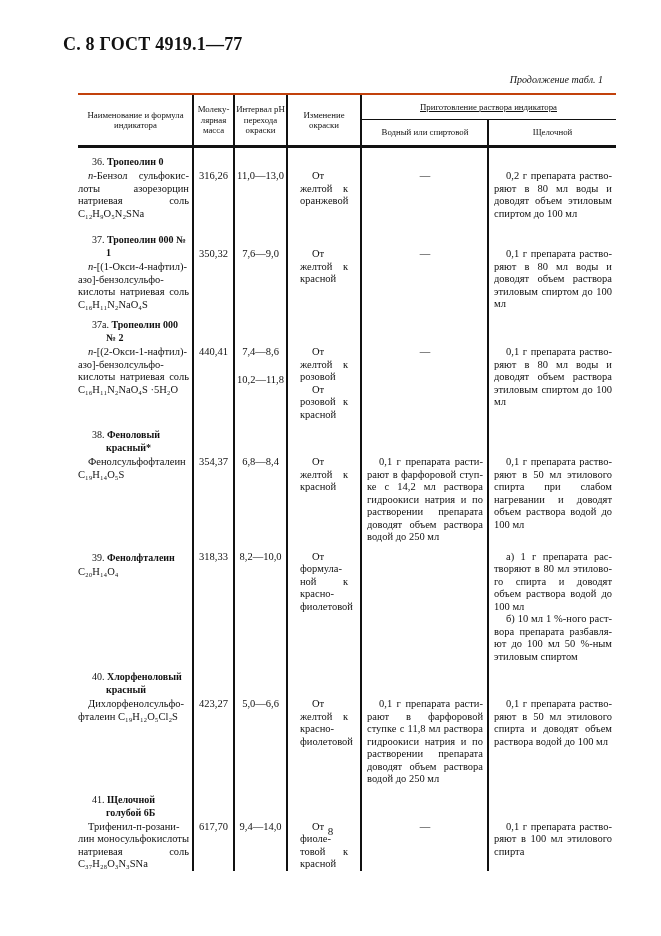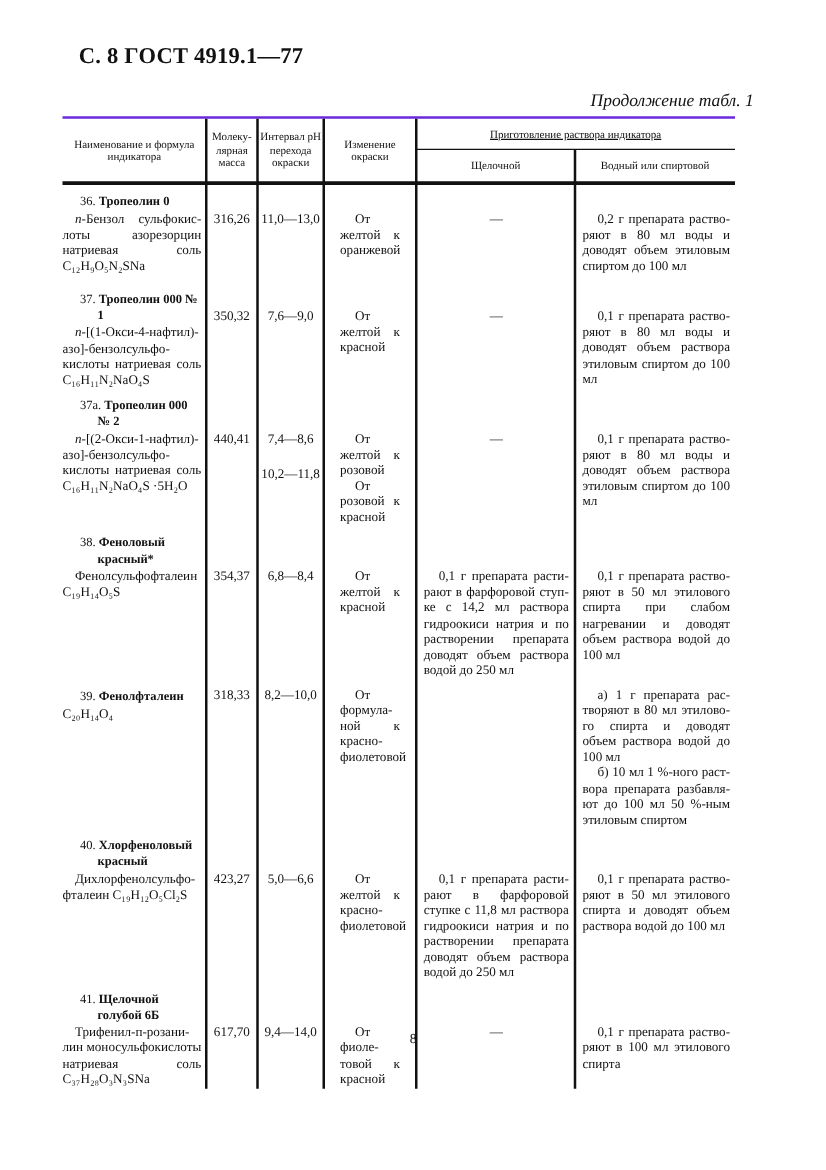--- a/index.html
+++ b/index.html
@@ -8,25 +8,25 @@
     background:#ffffff; color:#111;
     font-family:"Liberation Serif","DejaVu Serif",serif;
     -webkit-font-smoothing:antialiased;
   }
   .doc-header {
     position:absolute; left:63px; top:34px;
     font-size:18px; font-weight:bold; letter-spacing:.2px;
   }
   .caption {
     position:absolute; right:58px; top:74px;
-    font-size:14px; font-style:italic;
+    font-size:10px; font-style:italic;
   }
   .gtable {
-    position:absolute; left:50px; top:93px; width:538px;
-    border-top:2px solid #6d28d9;
+    position:absolute; left:78px; top:93px; width:538px;
+    border-top:2px solid #c2410c;
     font-size:10.5px; line-height:12.5px;
   }
   
   .vline { position:absolute; top:0; bottom:0; width:2px; background:#111; }
   .v1 { left:114px; } .v2 { left:155px; } .v3 { left:208px; } .v4 { left:282px; }
   .v5 { left:409px; top:25px; }
   
   .thead { display:flex; border-bottom:3px solid #111; height:50px; }
   .thead .hc {
     display:flex; align-items:center; justify-content:center;
@@ -91,22 +91,22 @@
   <div class="vline v5"></div>
 
   <div class="thead">
     <div class="hc h1">Наименование и формула индикатора</div>
     <div class="hc h2">Молеку­лярная масса</div>
     <div class="hc h3">Интервал pH перехода окраски</div>
     <div class="hc h4">Изменение окраски</div>
     <div class="hgroup">
       <div class="hgroup-title">Приготовление раствора индикатора</div>
       <div class="hgroup-sub">
+        <div class="hc h6">Водный или спиртовой</div>
         <div class="hc h5">Щелочной</div>
-        <div class="hc h6">Водный или спиртовой</div>
       </div>
     </div>
   </div>
 
   <div class="trow r0">
     <div class="cell c1">
       <div class="title"><span>36.</span> <b>Тропеолин 0</b></div>
       <div class="desc"><i>п</i><span>-Бензол сульфокис­лоты азорезорцин натриевая соль C₁₂H₉O₅N₂SNa</span></div>
     </div>
     <div class="cell c2 pt1">316,26</div>

